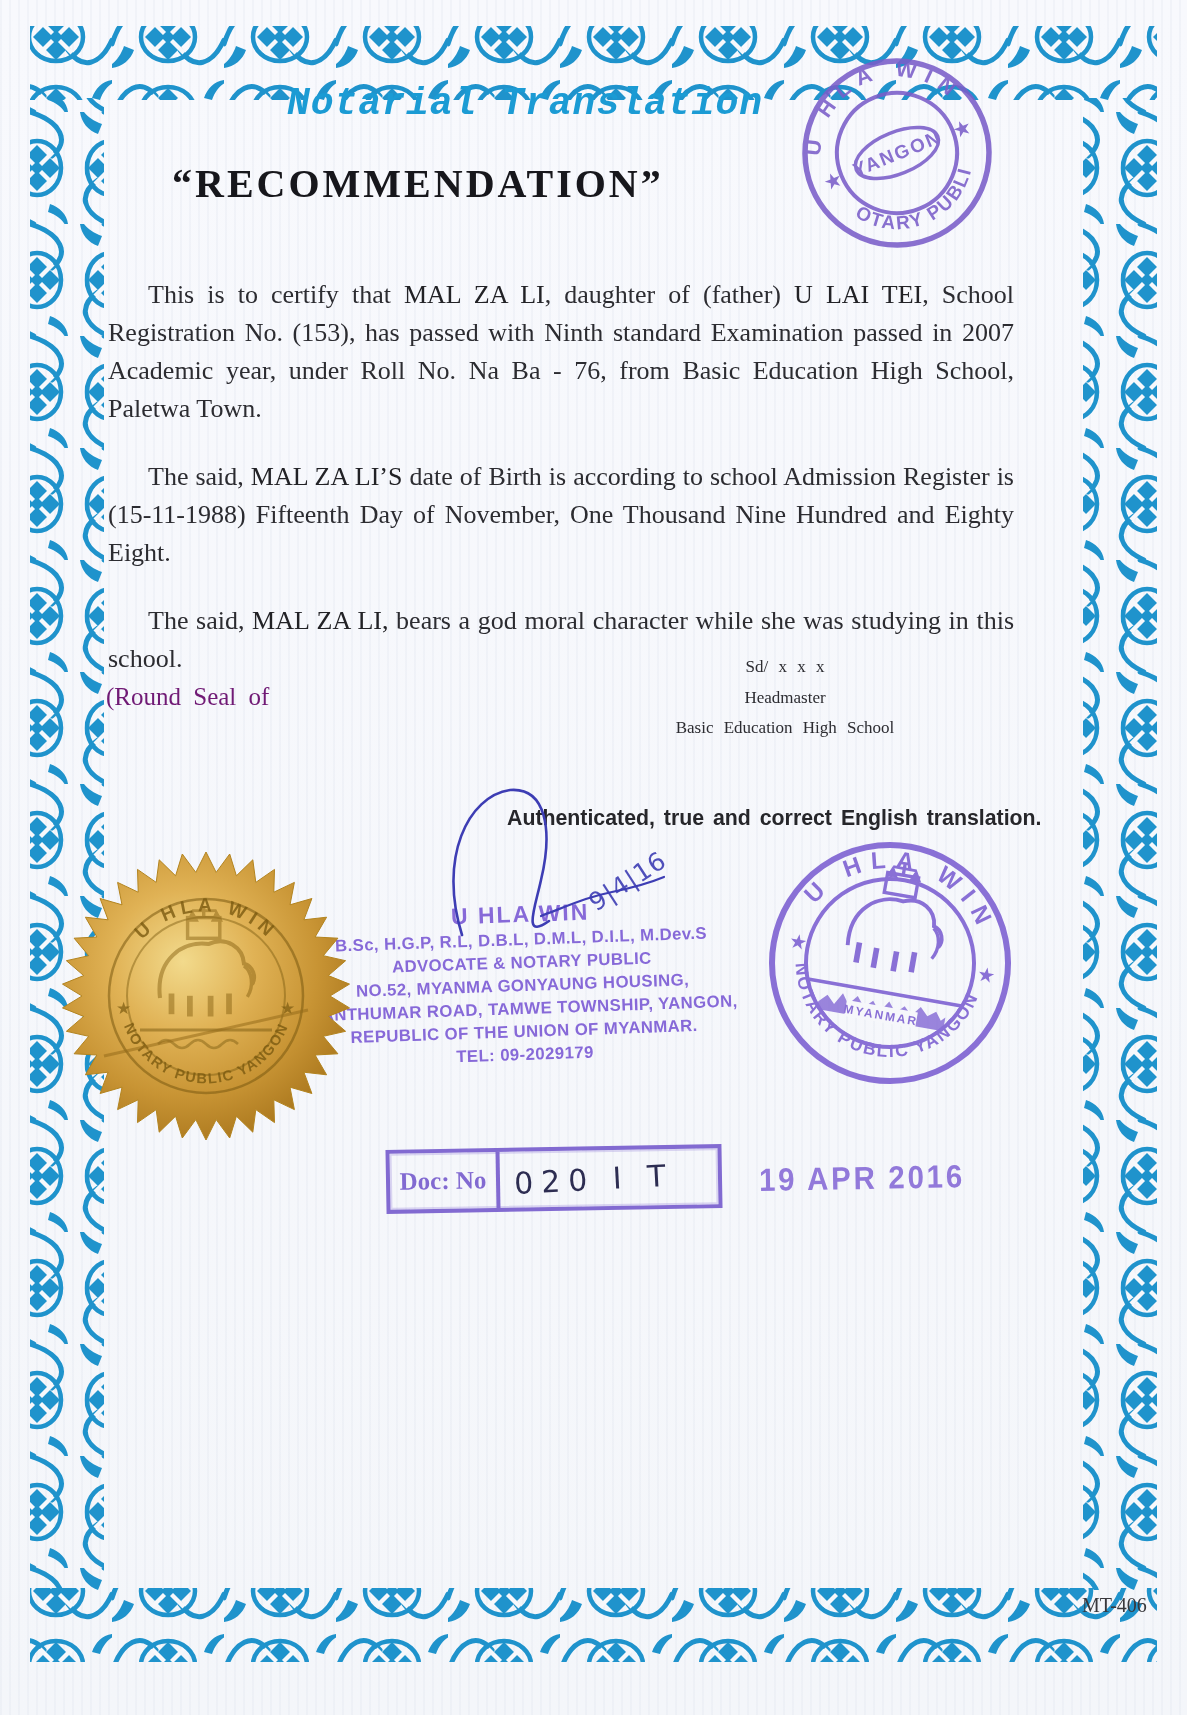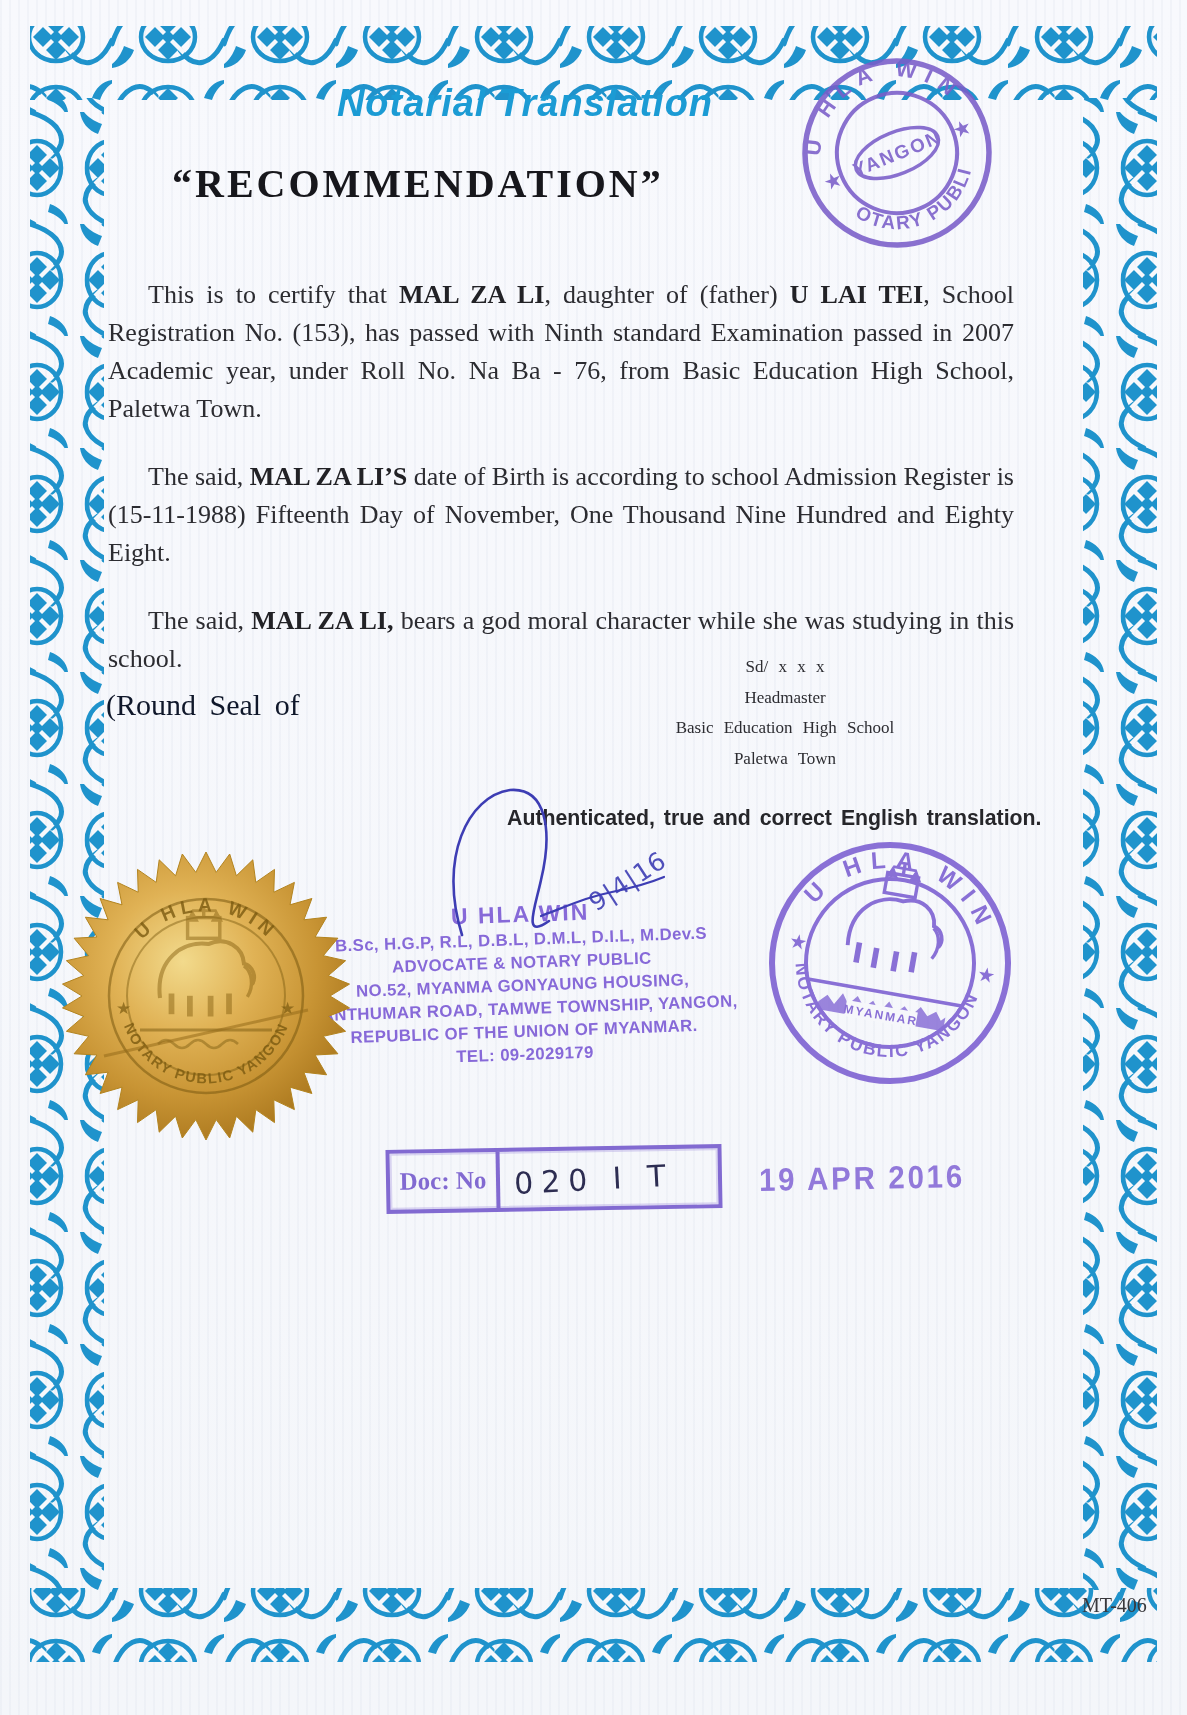--- a/index.html
+++ b/index.html
@@ -13,36 +13,36 @@
   .scan-texture{
     position:absolute;inset:0;
     background:
       repeating-linear-gradient(90deg, rgba(213,219,231,.20) 0 2px, rgba(255,255,255,0) 2px 9px),
       linear-gradient(#f8f9fd,#f4f6fa);
   }
   svg{position:absolute;left:0;top:0;pointer-events:none}
   .abs{position:absolute}
   .page-title{
     left:165px;top:82px;width:720px;text-align:center;
-    font-family:Liberation Sans, sans-serif;font-style:italic;font-weight:bold;
+    font-family:Liberation Mono, monospace;font-style:italic;font-weight:bold;
     font-size:38px;letter-spacing:1px;color:#1b9bd4;
   }
   .heading{
     left:172px;top:160px;width:720px;text-align:left;
     font-weight:bold;font-size:40px;letter-spacing:3px;color:#17171c;
   }
   .bodytext{
     left:108px;top:276px;width:906px;
     font-size:26px;line-height:38px;color:#2c2c31;text-align:justify;
   }
   .bodytext p{text-indent:40px;margin-bottom:30px}
-  .bodytext b{font-weight:bold;color:#222226}
+  .bodytext b{font-weight:normal;color:#222226}
   .left-note{
     left:106px;top:682px;width:420px;
-    font-size:30px;line-height:30.5px;color:#0f172a;word-spacing:6px;margin-top:8px;
+    font-size:25px;line-height:30.5px;color:#701a75;word-spacing:6px;
   }
   .sig-block{
     left:560px;top:652px;width:450px;text-align:center;
     font-size:17px;line-height:30.5px;color:#2c2c31;word-spacing:6px;
   }
   .auth-line{
     left:507px;top:806px;width:492px;
     font-family:"Liberation Sans",sans-serif;font-weight:bold;
     font-size:21.3px;color:#26262a;word-spacing:3px;white-space:nowrap;
   }
@@ -118,21 +118,20 @@
 </div>
 
 <div class="abs left-note">
   <div>(Round Seal of</div>
 </div>
 
 <div class="abs sig-block">
   <div>Sd/ x x x</div>
   <div>Headmaster</div>
   <div>Basic Education High School</div>
-  <div>Paletwa Town</div>
 </div>
 
 <div class="abs auth-line">Authenticated, true and correct English translation.</div>
 
 <div class="abs notary-info">
   <div class="nm">U HLA WIN</div>
   <div>B.Sc, H.G.P, R.L, D.B.L, D.M.L, D.I.L, M.Dev.S</div>
   <div>ADVOCATE &amp; NOTARY PUBLIC</div>
   <div>NO.52, MYANMA GONYAUNG HOUSING,</div>
   <div>KANTHUMAR ROAD, TAMWE TOWNSHIP, YANGON,</div>

